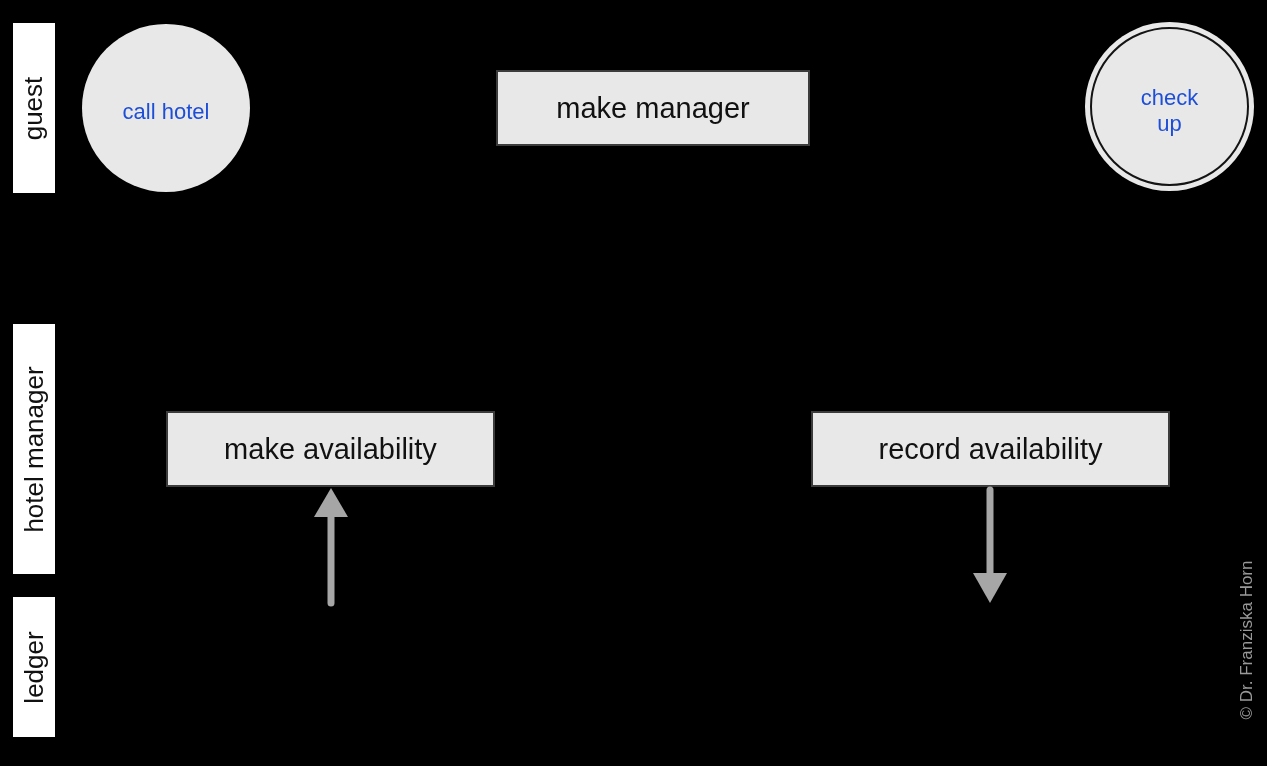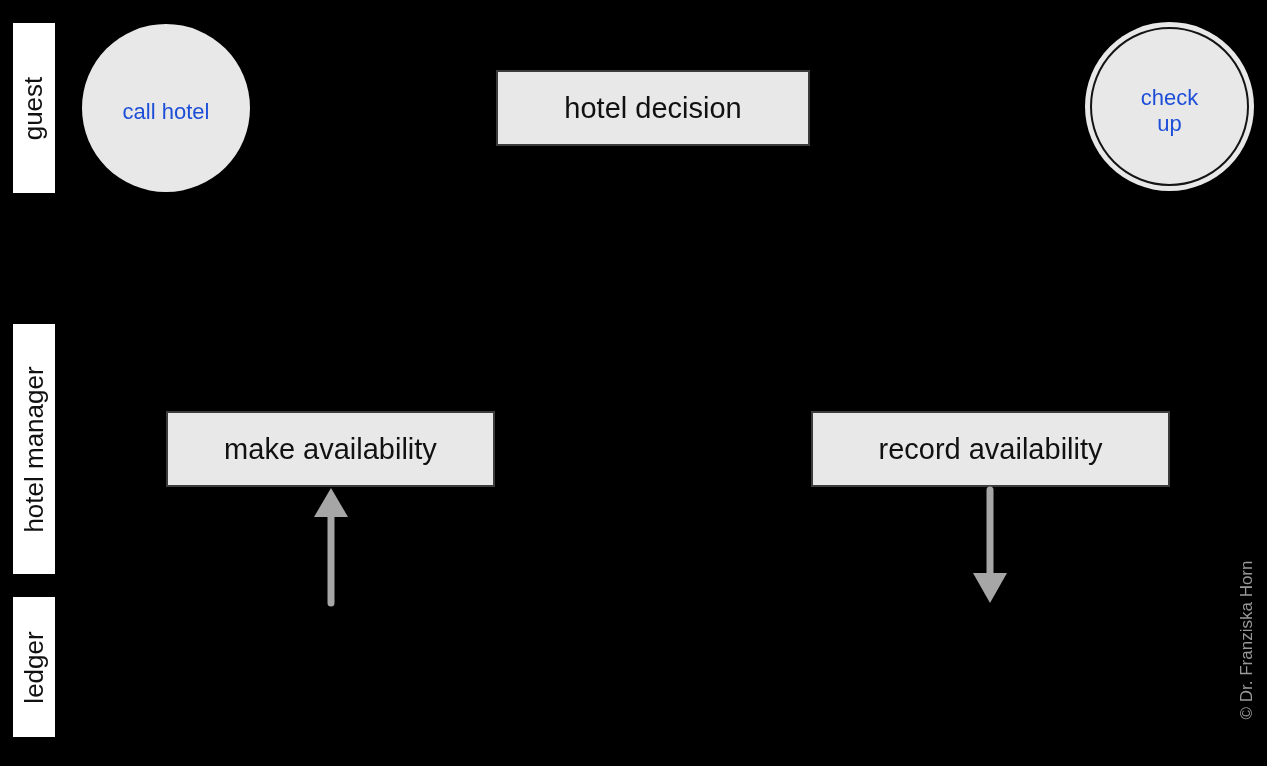--- a/index.html
+++ b/index.html
@@ -113,21 +113,21 @@
   </div>
   <div class="lane-label" id="lane-ledger">
     <span>ledger</span>
   </div>
 
   <div class="event" id="node-call-hotel">
     <span class="node-text">call hotel</span>
   </div>
 
   <div class="task" id="node-make-decision">
-    <span>hotel decision</span>
+    <span>make manager</span>
   </div>
 
   <div class="event" id="node-hang-up">
     <div class="inner-ring"></div>
     <span class="node-text">check up</span>
   </div>
 
   <div class="task" id="node-check-availability">
     <span>make availability</span>
   </div>

